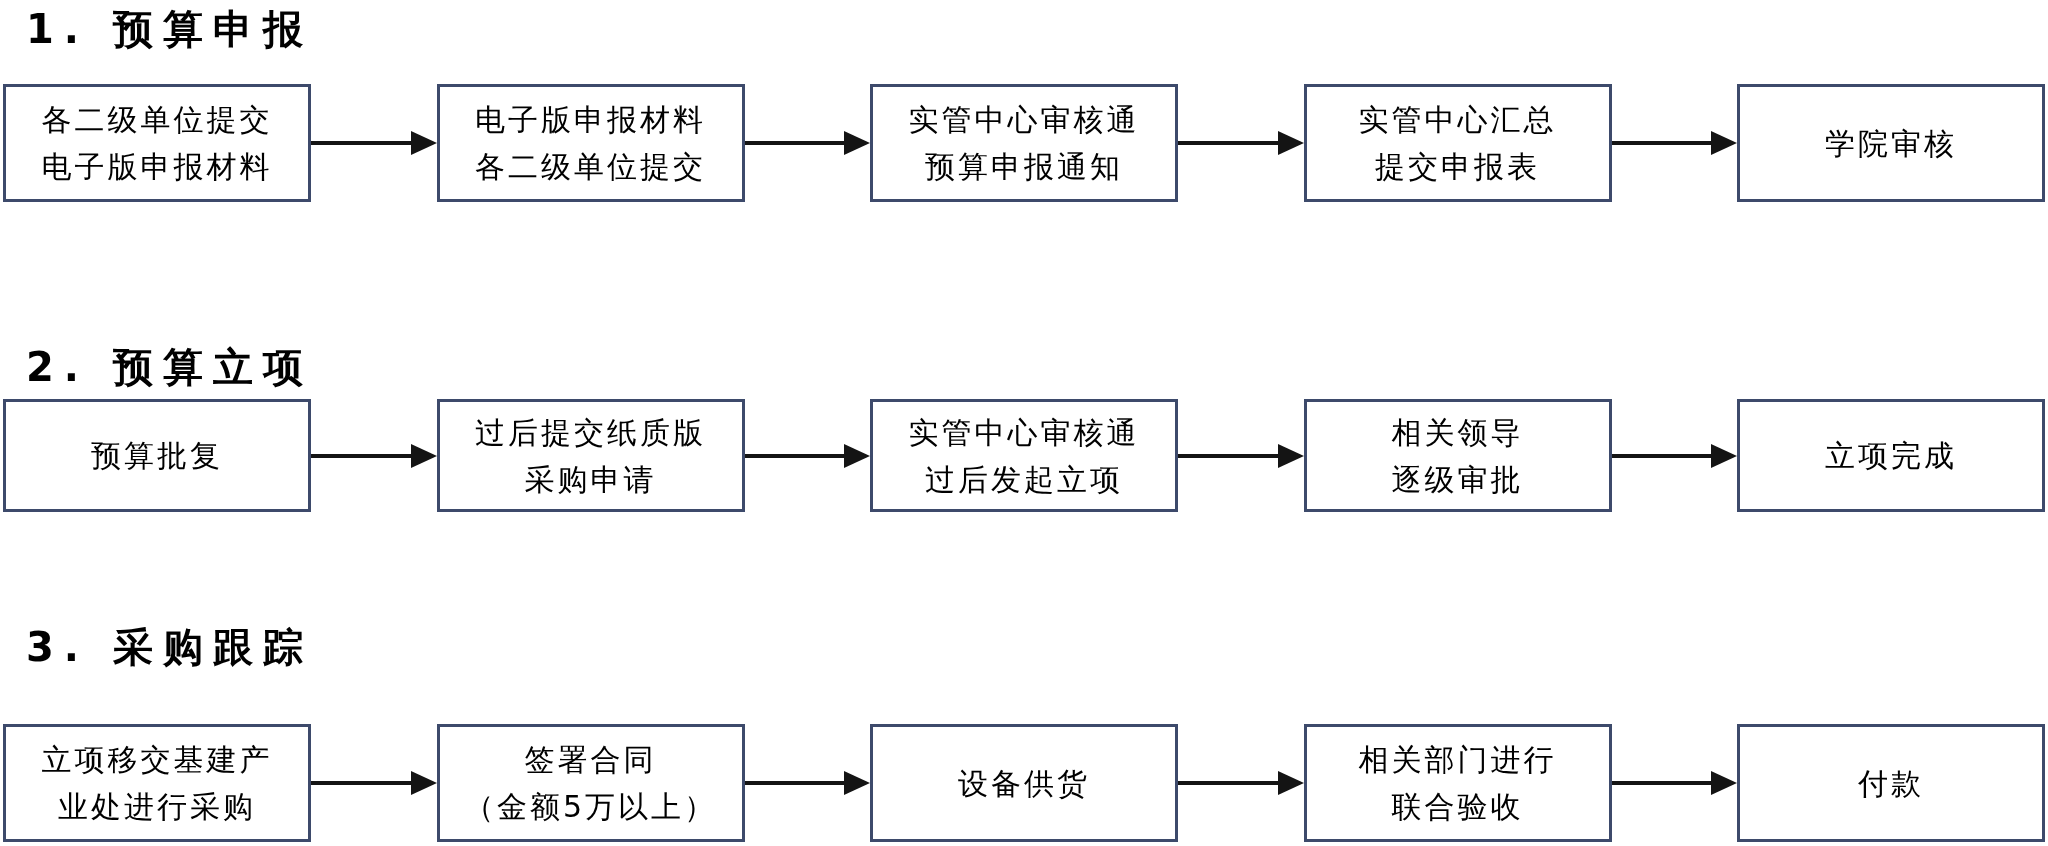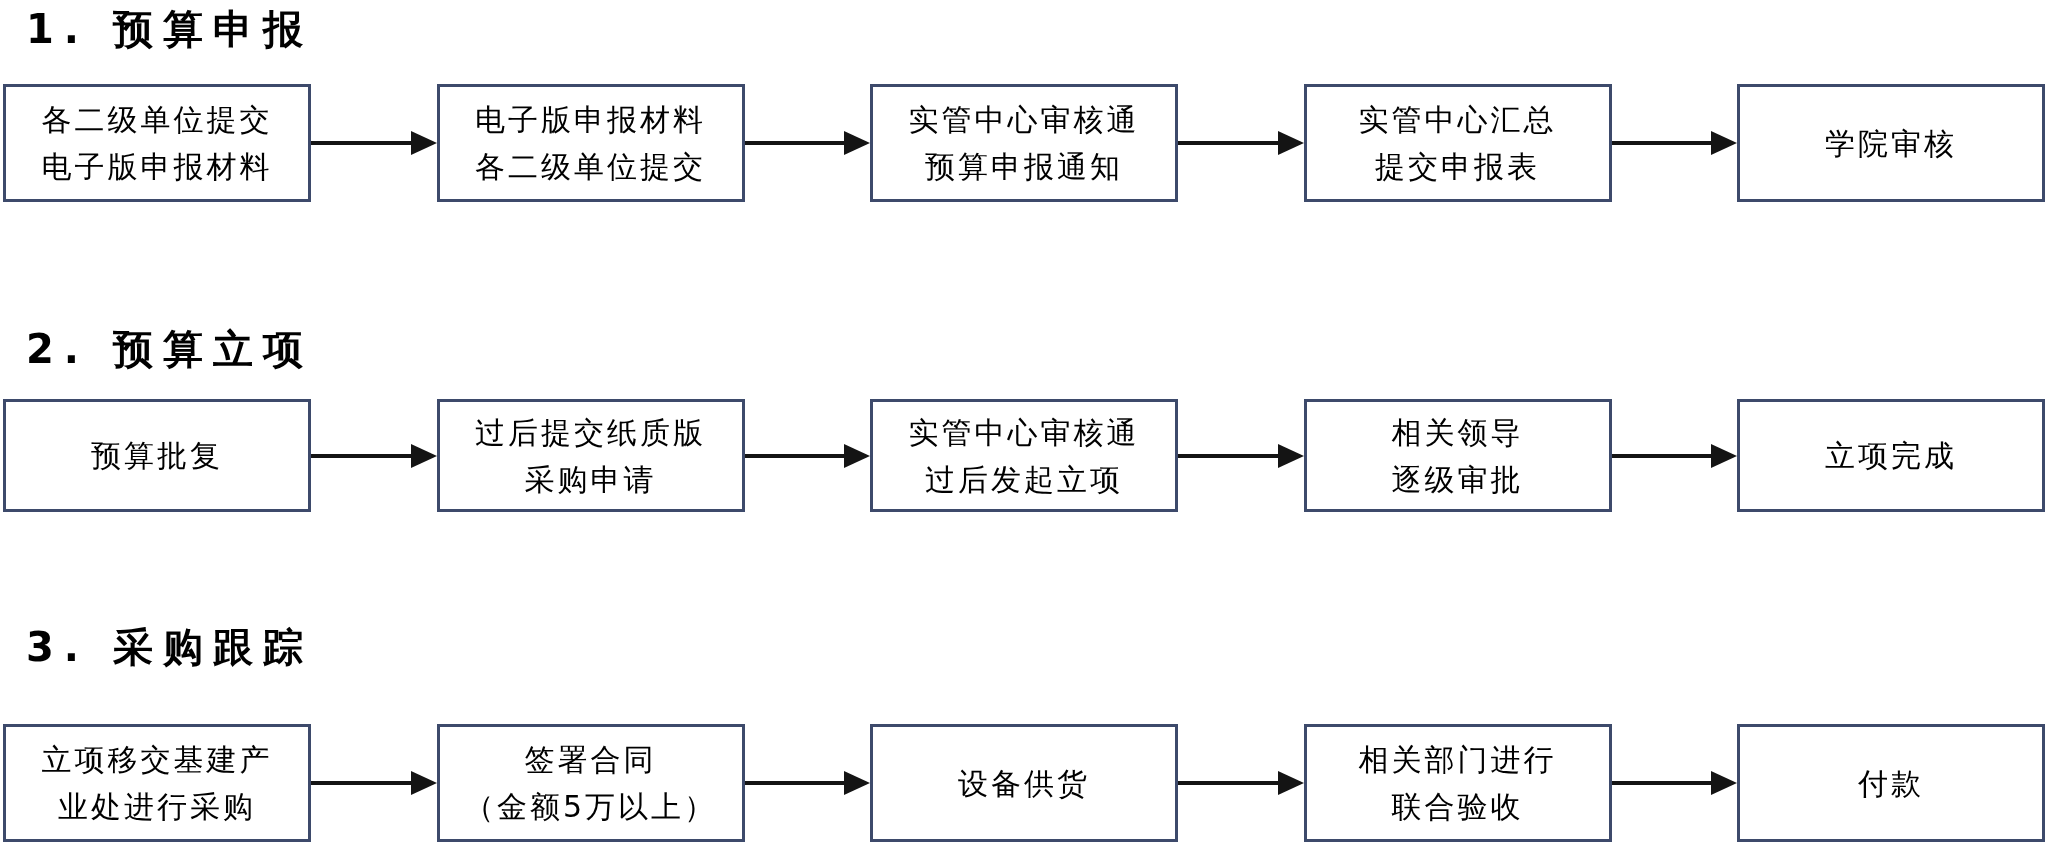--- a/index.html
+++ b/index.html
@@ -7,21 +7,21 @@
     width:2048px;height:846px;position:relative;overflow:hidden;
     background:#ffffff;color:#000;
     font-family:"DejaVu Sans","Liberation Sans",sans-serif;
   }
   .section-title{
     position:absolute;left:26px;
     font-size:40px;font-weight:700;letter-spacing:10px;
     white-space:nowrap;color:#000;
   }
   #title-1{top:2px;}
-  #title-2{top:322px;}
+  #title-2{top:340px;}
   #title-3{top:620px;}
 
   .flow-row{
     position:absolute;left:3px;width:2042px;
     display:flex;align-items:center;
   }
   #row-1{top:84px;height:118px;}
   #row-2{top:399px;height:113px;}
   #row-3{top:724px;height:118px;}
 

